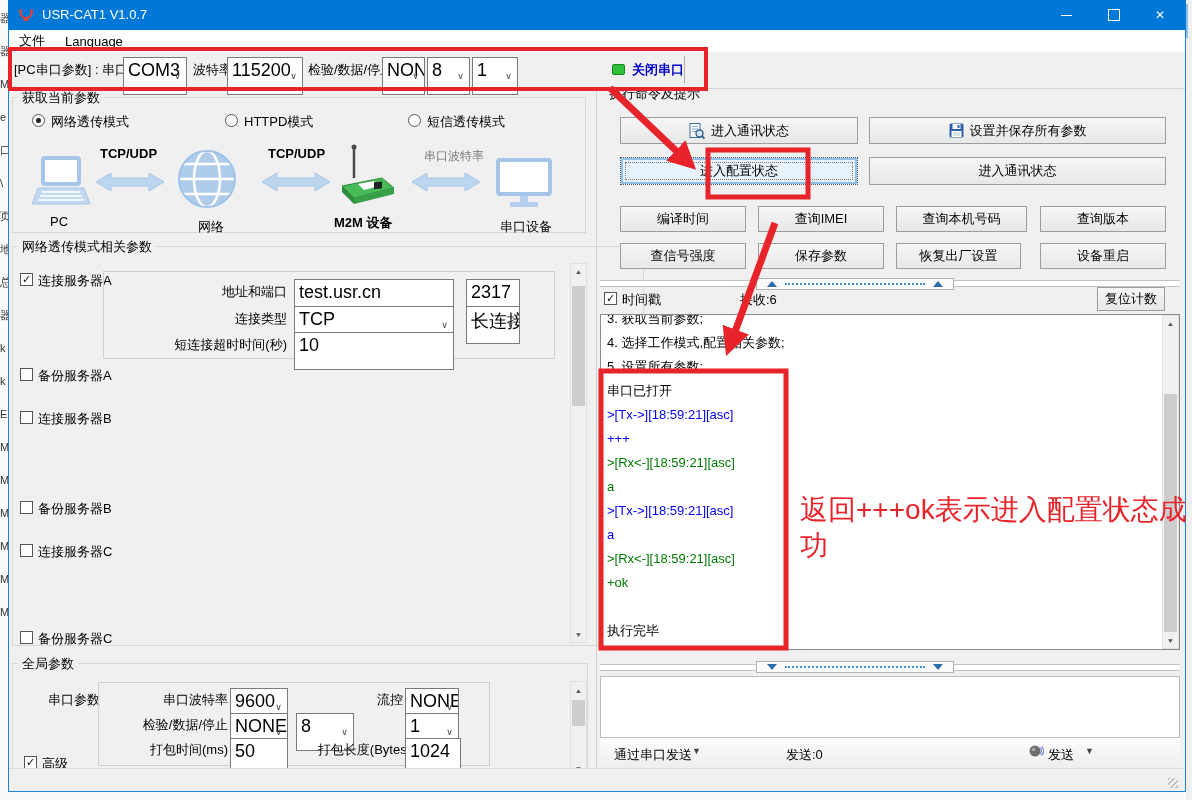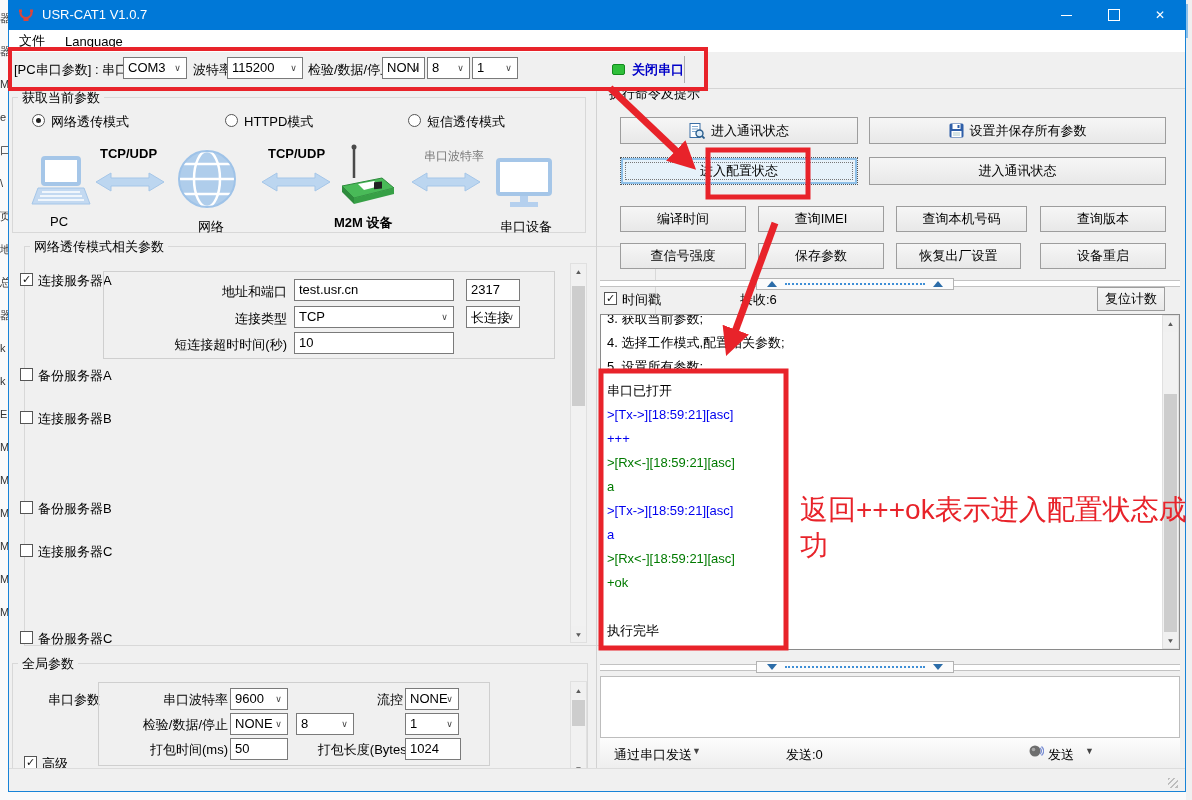--- a/index.html
+++ b/index.html
@@ -8,22 +8,22 @@
   .abs{position:absolute}
   .win{left:8px;top:0;width:1178px;height:792px;border:1px solid #1883D7;background:#F0F0F0}
   .titlebar{left:8px;top:0;width:1178px;height:30px;background:#0078D7;color:#fff;display:flex;align-items:center}
   .wc{width:48px;height:30px;display:flex;align-items:center;justify-content:center;color:#fff}
   .wc-min::before{content:"";display:block;width:11px;height:1px;background:#fff}
   .wc-max::before{content:"";display:block;width:10px;height:10px;border:1px solid #fff}
   .wc-close::before{content:"✕";font-size:12px}
   .menubar{left:9px;top:30px;width:1176px;height:22px;background:#fff;display:flex;align-items:center}
   .menu-item{padding:0 10px;height:22px;display:flex;align-items:center}
   .toolbar{left:9px;top:52px;width:1176px;height:37px;background:#F0F0F0;border-bottom:1px solid #d4d4d4}
-  .sel,.inp{position:absolute;height:22px;background:#fff;border:1px solid #7a7a7a;overflow:hidden;
-            white-space:nowrap;padding:2px 16px 0 4px;font-size:13px}
+  .sel,.inp{position:absolute;height:38px;background:#fff;border:1px solid #7a7a7a;overflow:hidden;
+            white-space:nowrap;padding:2px 16px 0 4px;font-size:18px}
   .inp{padding-right:4px}
   .chev{position:absolute;right:1px;top:1px;bottom:1px;width:15px;display:flex;align-items:center;justify-content:center;color:#444;font-size:9px}
   .chev::before{content:"∨"}
   .lbl{position:absolute;white-space:nowrap}
   .rlbl{position:absolute;text-align:right;white-space:nowrap}
   .grp{position:absolute;border:1px solid #d8d8d8;background:#F0F0F0}
   .grp-title{position:absolute;top:-9px;left:5px;background:#F0F0F0;padding:0 4px;white-space:nowrap}
   .cb{position:absolute;width:13px;height:13px;background:#fff;border:1px solid #555;font-size:11px;line-height:11px;text-align:center}
   .cb.checked::before{content:"✓";color:#111}
   .radio{position:absolute;width:13px;height:13px;border:1px solid #555;border-radius:50%;background:#fff}
@@ -158,21 +158,21 @@
 <svg class="abs" style="left:410px;top:170px" width="72" height="24" viewBox="0 0 72 24">
   <path d="M2 12 L17 3 V8 H55 V3 L70 12 L55 21 V16 H17 V21 Z" fill="#BCD6F0" stroke="#A5C6E8"></path>
 </svg>
 <svg class="abs" style="left:496px;top:158px" width="56" height="52" viewBox="0 0 56 52">
   <rect x="2" y="2" width="52" height="34" rx="2" fill="#fff" stroke="#A5C6E8" stroke-width="4"></rect>
   <rect x="24" y="38" width="8" height="6" fill="#B5D0EE"></rect>
   <rect x="14" y="44" width="28" height="5" fill="#B5D0EE"></rect>
 </svg>
 <span class="lbl" style="left:500px;top:218px">串口设备</span>
 
-<div class="grp" style="left:24px;top:246px;width:632px;height:400px">
+<div class="grp" style="left:12px;top:246px;width:632px;height:400px">
   <span class="grp-title">网络透传模式相关参数</span>
 </div>
 <span class="cb checked" style="left:20px;top:273px"></span>
 <span class="lbl" style="left:38px;top:272px">连接服务器A</span>
 <div class="abs" style="left:103px;top:271px;width:452px;height:88px;border:1px solid #cfcfcf"></div>
 <span class="rlbl" style="left:110px;top:283px;width:177px">地址和端口</span>
 <div class="inp" style="left:294px;top:279px;width:160px"><span>test.usr.cn</span></div>
 <div class="inp" style="left:466px;top:279px;width:54px"><span>2317</span></div>
 <span class="rlbl" style="left:110px;top:310px;width:177px">连接类型</span>
 <div class="sel" style="left:294px;top:306px;width:160px">

